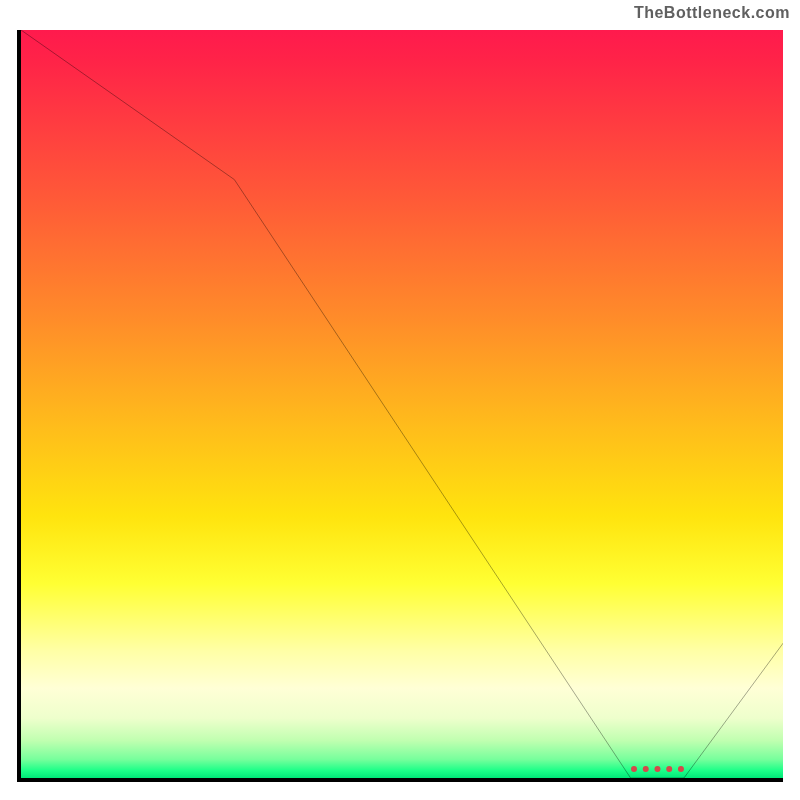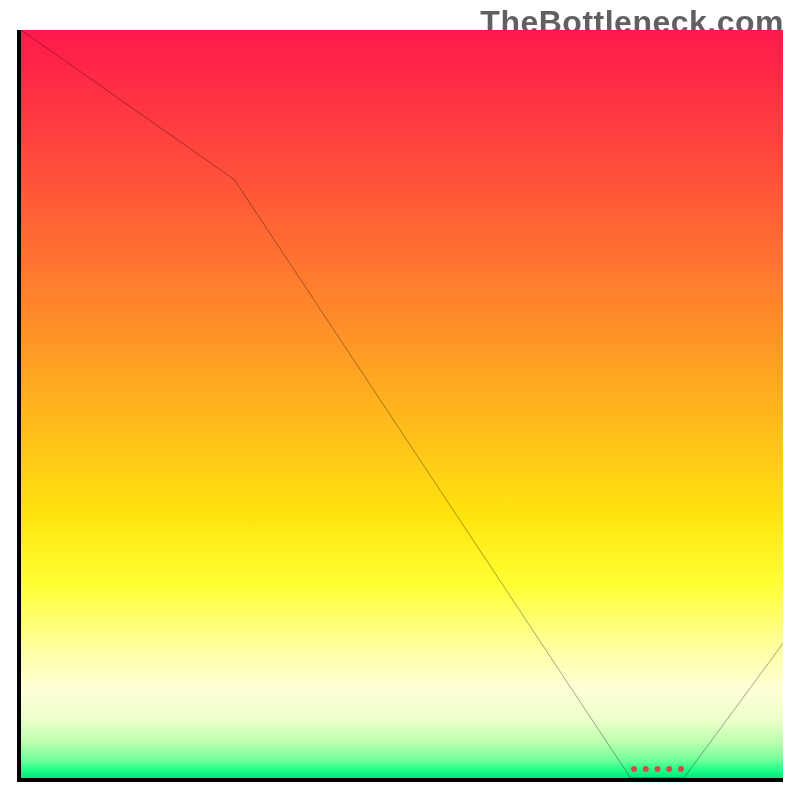--- a/index.html
+++ b/index.html
@@ -12,22 +12,22 @@
     overflow: hidden;
   }
   .frame {
     position: relative;
     width: 800px;
     height: 800px;
   }
   .attribution {
     position: absolute;
     top: 4px;
-    right: 16px;
-    font-size: 32px;
+    right: 10px;
+    font-size: 16px;
     font-weight: 600;
     color: #606060;
     letter-spacing: 0.5px;
   }
   .plot-outer {
     position: absolute;
     left: 17px;
     top: 30px;
     width: 766px;
     height: 752px;

